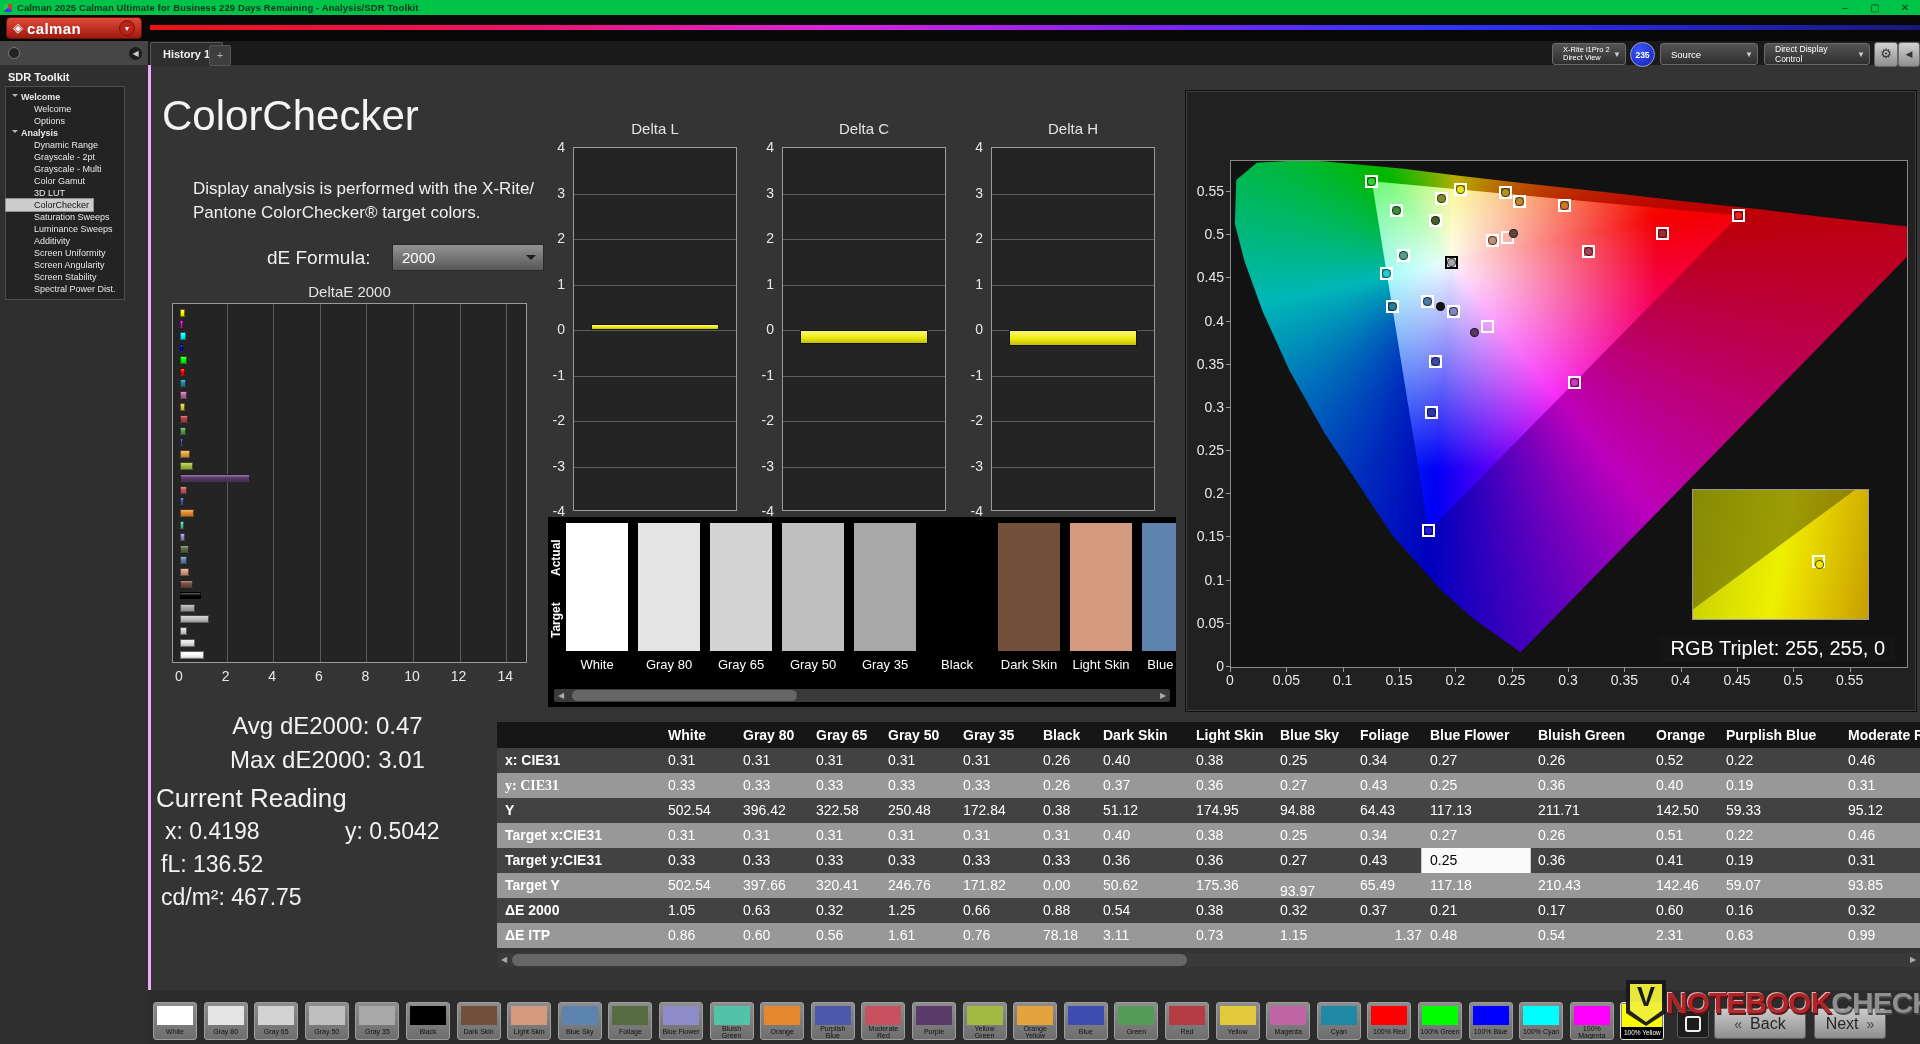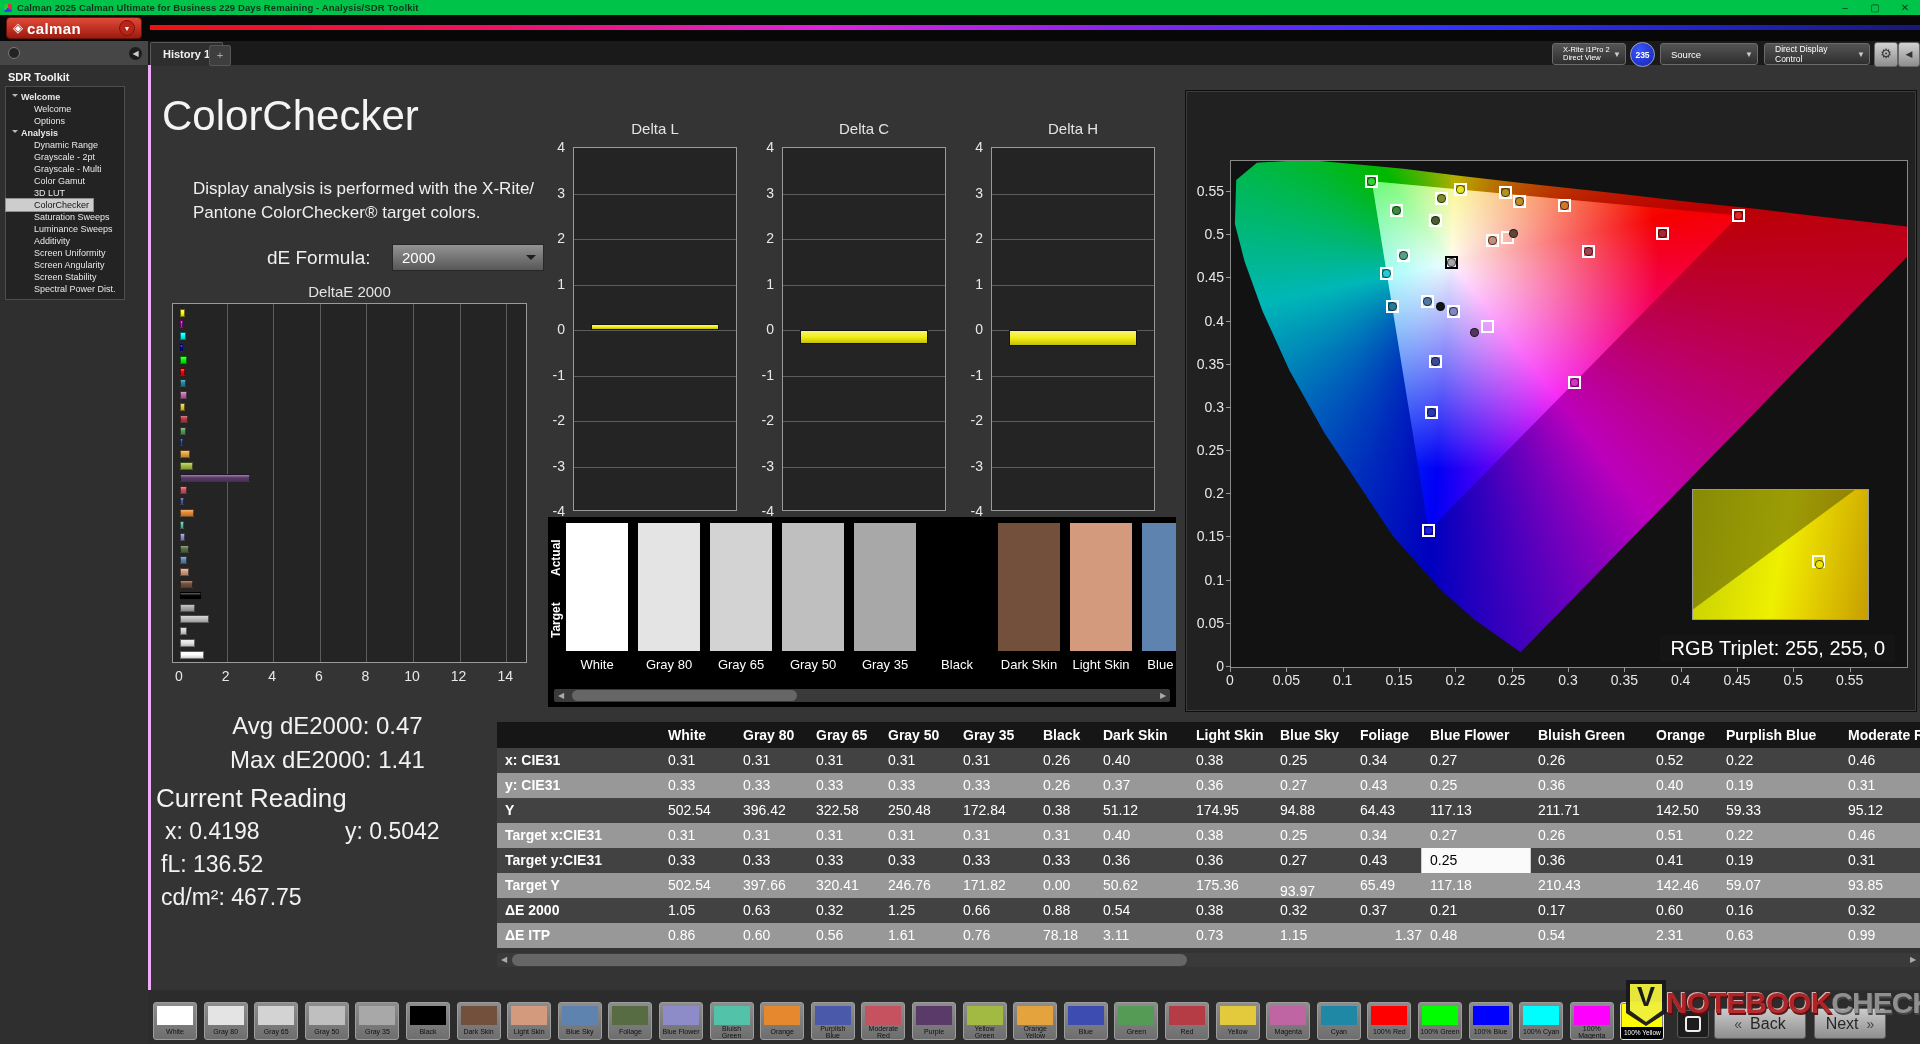--- a/index.html
+++ b/index.html
@@ -435,21 +435,21 @@
     <div class="swatch" style="left: 594px; background-color: rgb(94, 131, 174);"></div>
     <div class="swatch-label" style="left: 594px;">Blue Sky</div>
     <div class="scrollbar" style="left: 6px; right: 6px; top: 172px; height: 13px;">
       <div class="scroll-arrow" style="left: 0px;">◀</div>
       <div class="scroll-arrow" style="right: 0px;">▶</div>
       <div class="scroll-thumb" style="left: 18px; width: 225px;"></div>
     </div>
   </div>
 
 <div class="stat" style="left:160px;top:712px;width:335px;text-align:center;font-size:24px">Avg dE2000: 0.47</div>
-<div class="stat" style="left:160px;top:746px;width:335px;text-align:center;font-size:24px">Max dE2000: 1.41</div>
+<div class="stat" style="left:160px;top:746px;width:335px;text-align:center;font-size:24px">Max dE2000: 3.01</div>
 <div class="stat" style="left:156px;top:783px;font-size:26px">Current Reading</div>
 <div class="stat" style="left:165px;top:818px;font-size:23px">x: 0.4198</div>
 <div class="stat" style="left:345px;top:818px;font-size:23px">y: 0.5042</div>
 <div class="stat" style="left:161px;top:851px;font-size:23px">fL: 136.52</div>
 <div class="stat" style="left:161px;top:884px;font-size:23px">cd/m²: 467.75</div>
 
 <div id="dataTable">
     <div class="tbl-row tbl-head" style="top: 722px; height: 26px; line-height: 26px;">
       <div class="tbl-cell" style="width: 163px;"></div>
       <div class="tbl-cell" style="width: 75px;">White</div>
@@ -480,21 +480,21 @@
       <div class="tbl-cell" style="width: 84px;">0.38</div>
       <div class="tbl-cell" style="width: 80px;">0.25</div>
       <div class="tbl-cell" style="width: 70px;">0.34</div>
       <div class="tbl-cell" style="width: 108px;">0.27</div>
       <div class="tbl-cell" style="width: 118px;">0.26</div>
       <div class="tbl-cell" style="width: 70px;">0.52</div>
       <div class="tbl-cell" style="width: 122px;">0.22</div>
       <div class="tbl-cell" style="width: 80px;">0.46</div>
     </div>
     <div class="tbl-row row-light" style="top: 773px; height: 25px; line-height: 25px;">
-      <div class="tbl-cell lbl" style="width: 163px;">y: CIE31</div>
+      <div class="tbl-cell lbl" style="width: 163px; font-family: Liberation Serif, serif;">y: CIE31</div>
       <div class="tbl-cell" style="width: 75px;">0.33</div>
       <div class="tbl-cell" style="width: 73px;">0.33</div>
       <div class="tbl-cell" style="width: 72px;">0.33</div>
       <div class="tbl-cell" style="width: 75px;">0.33</div>
       <div class="tbl-cell" style="width: 80px;">0.33</div>
       <div class="tbl-cell" style="width: 60px;">0.26</div>
       <div class="tbl-cell" style="width: 93px;">0.37</div>
       <div class="tbl-cell" style="width: 84px;">0.36</div>
       <div class="tbl-cell" style="width: 80px;">0.27</div>
       <div class="tbl-cell" style="width: 70px;">0.43</div>

